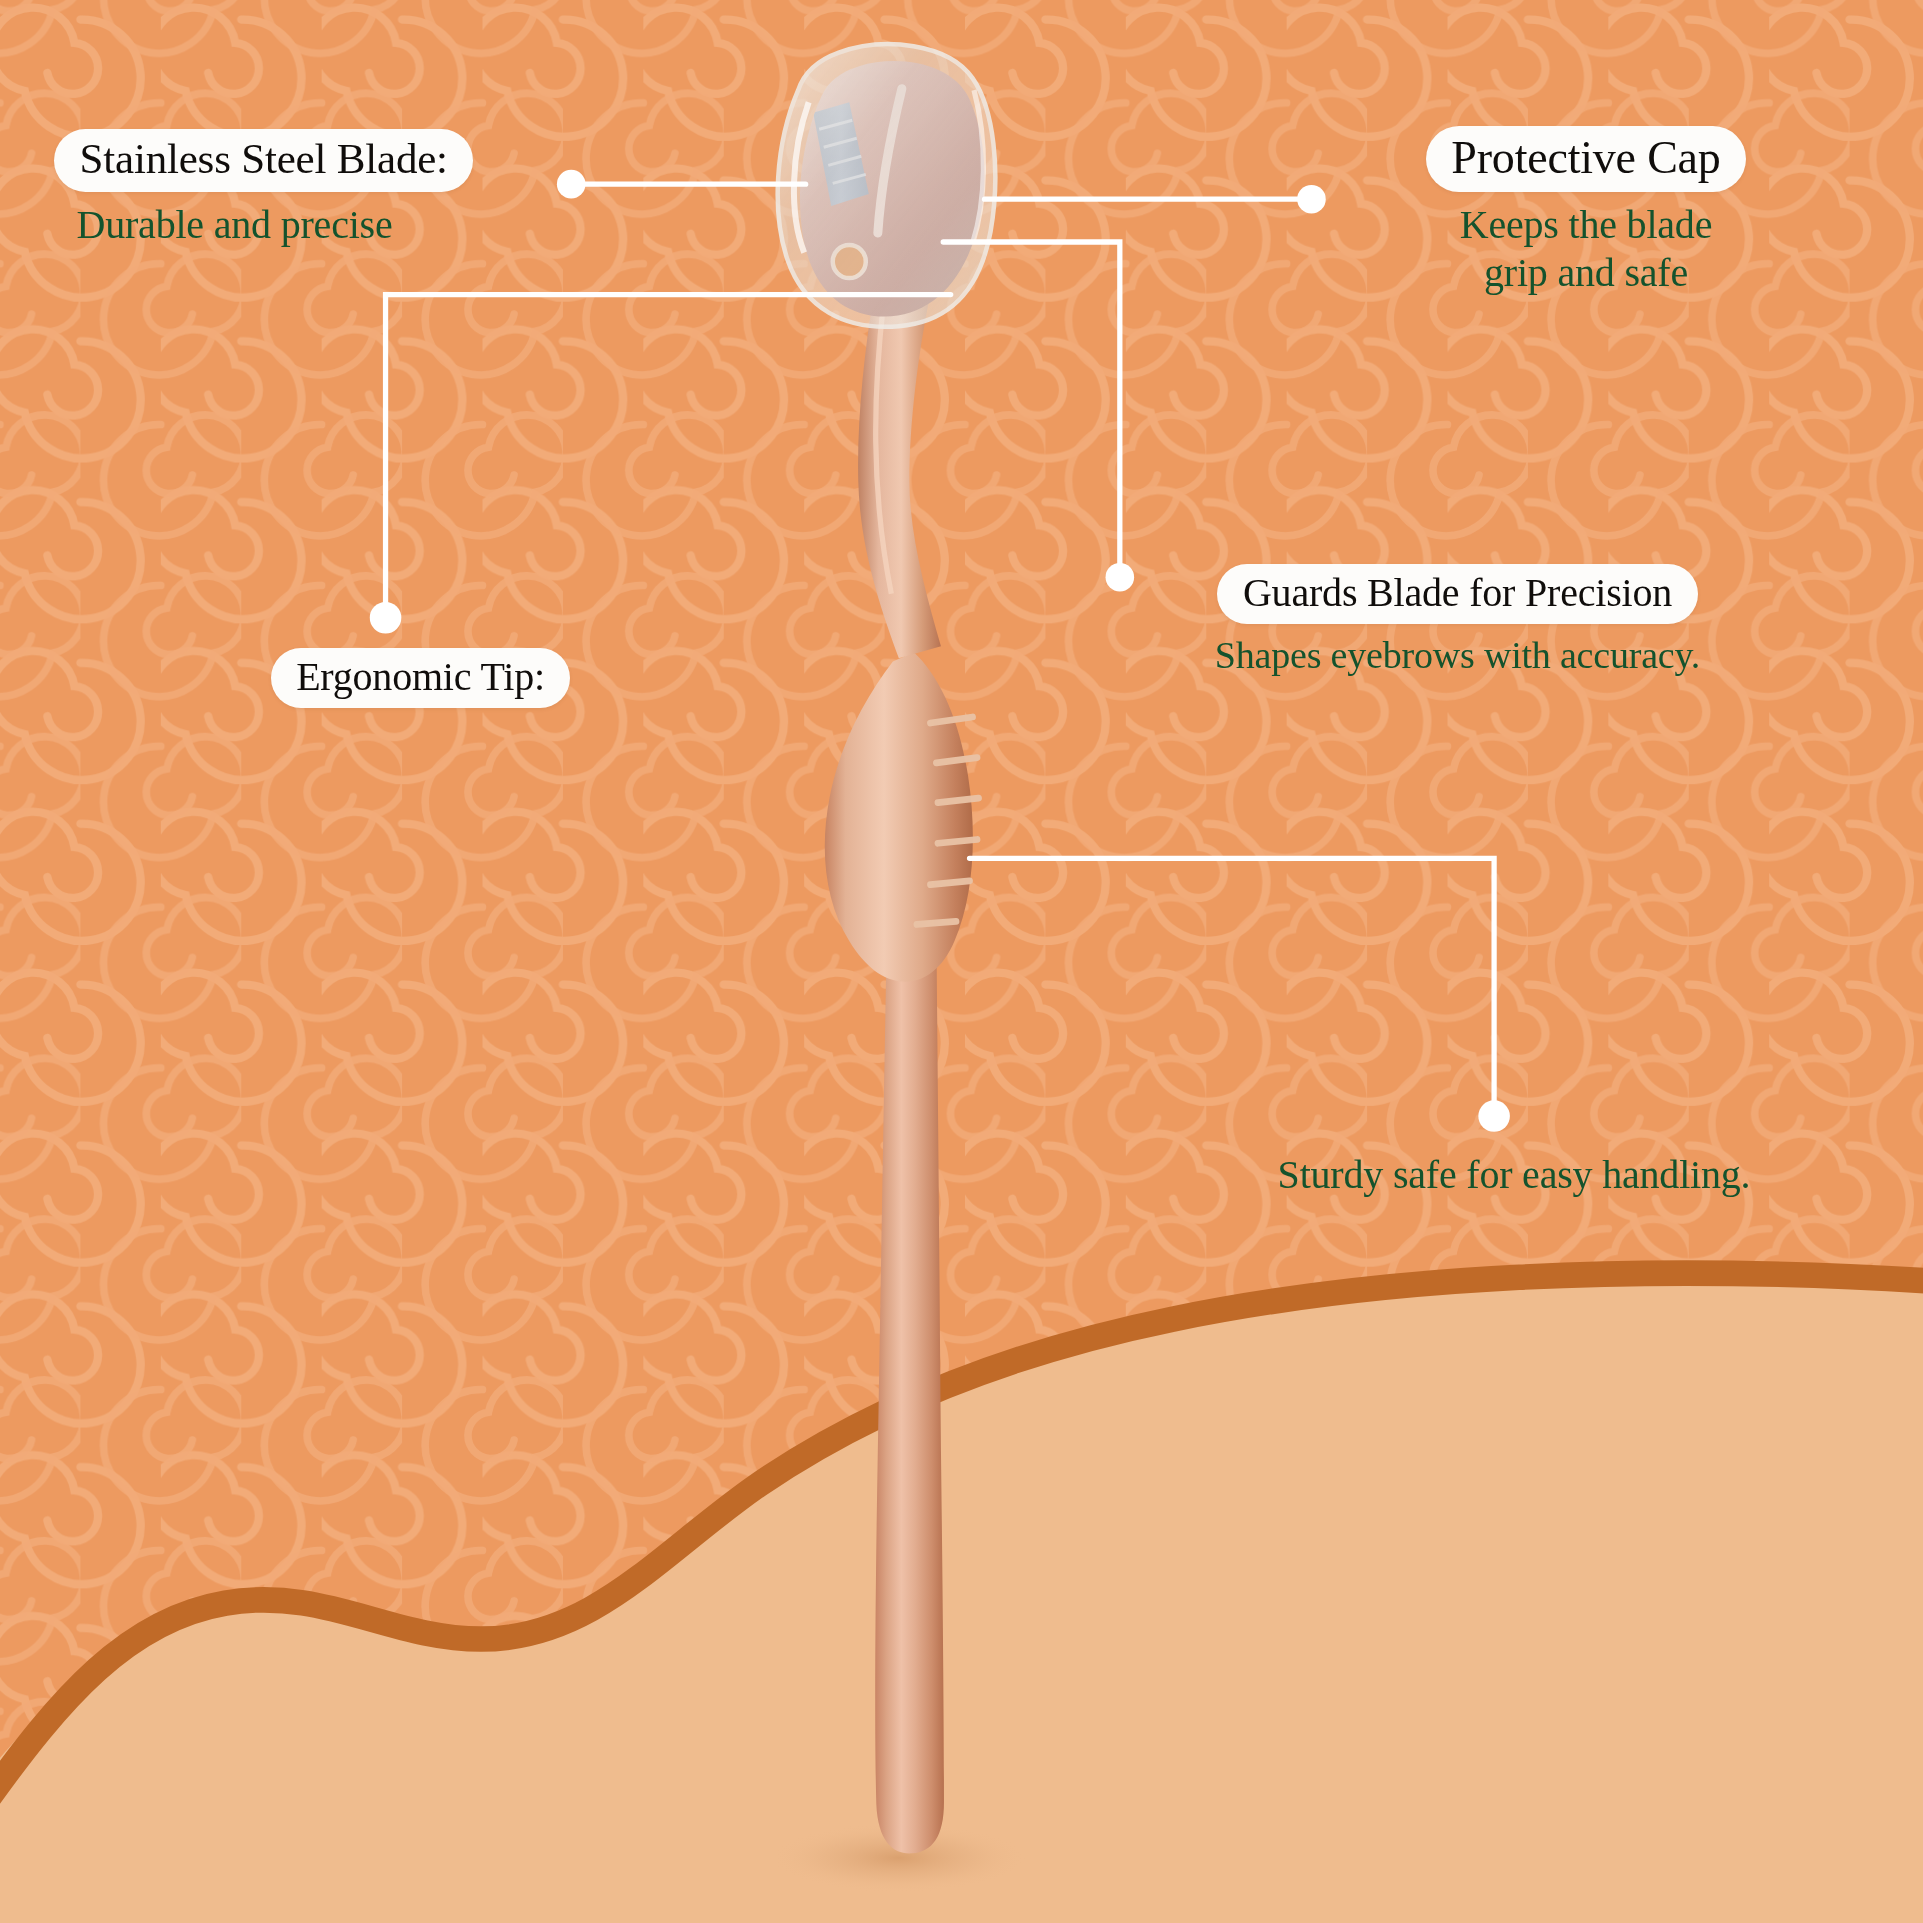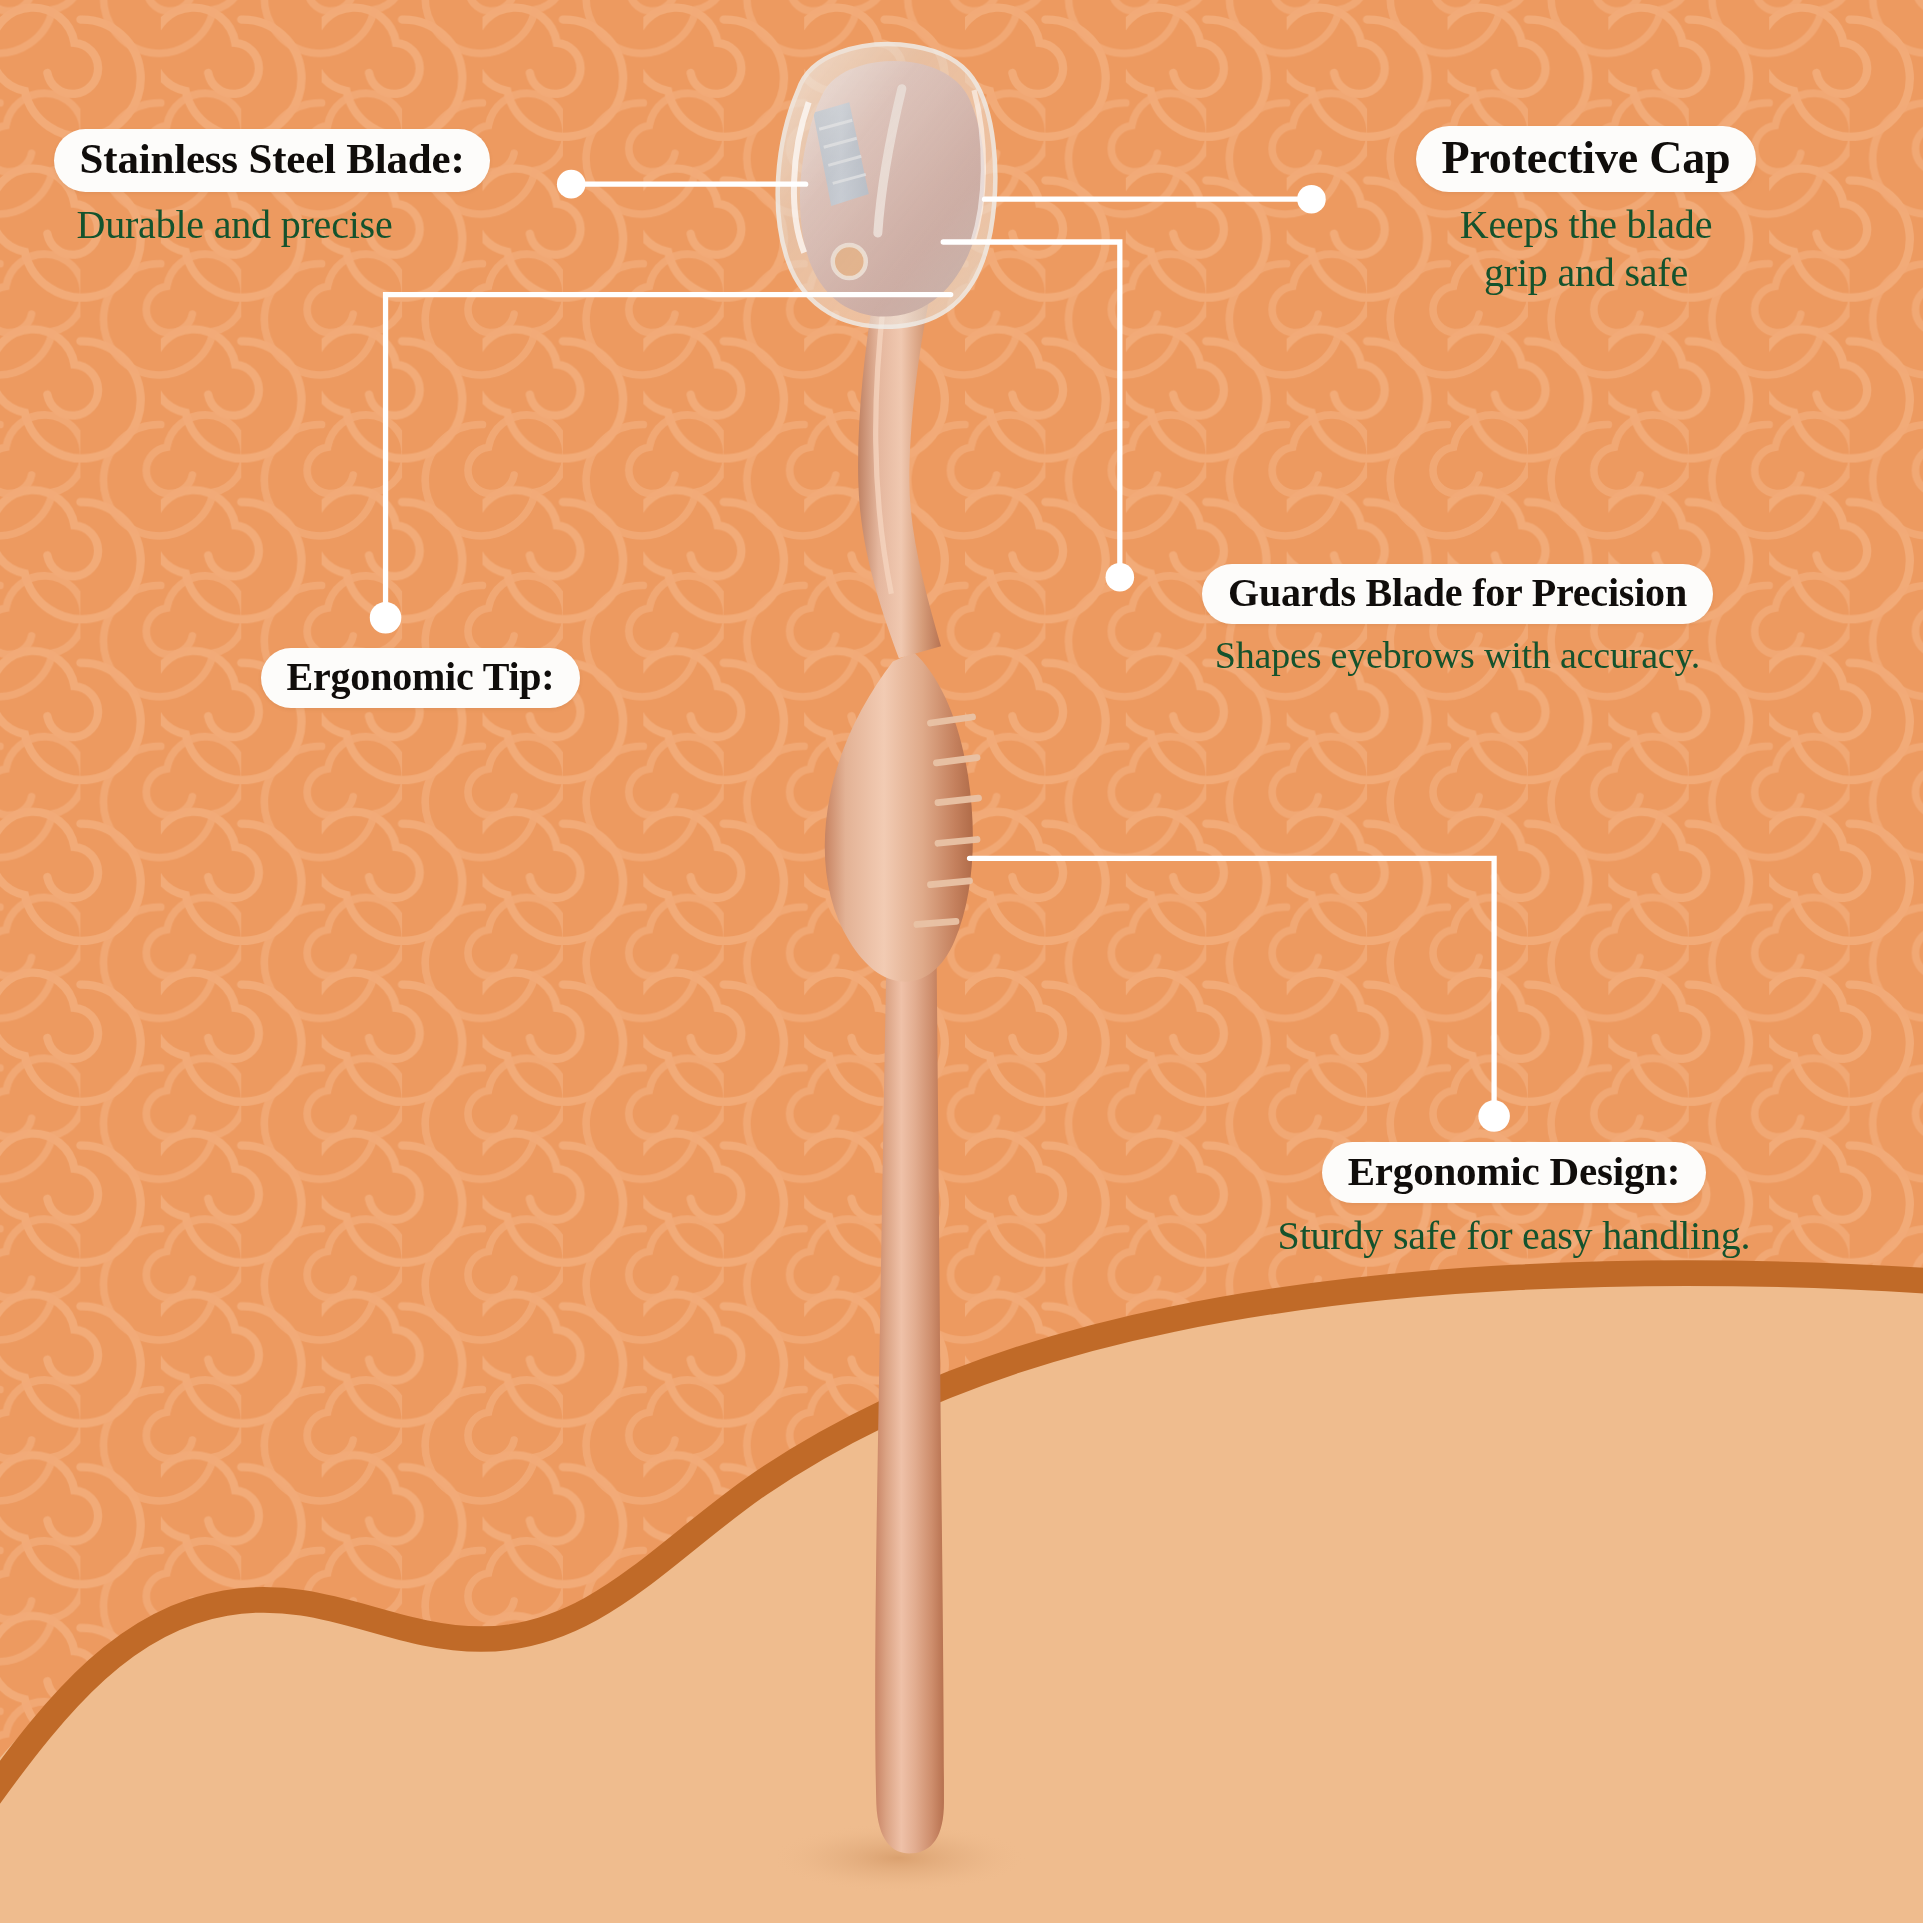--- a/index.html
+++ b/index.html
@@ -21,21 +21,21 @@
   
   .leaders{position:absolute;inset:0;}
 
   
   .callout{position:absolute;}
   .pill{
     display:inline-block;
     background:#FDFCFA;
     border-radius:751px;
     padding:7.5px 25.6px 10.5px 25.6px;
-    font-weight:700;
+    font-weight:400;
     font-size:41px;
     line-height:1.04;
     color:#100D0B;
     white-space:nowrap;
     box-shadow:0 1.5px 3.8px rgba(120,70,30,.10);
     letter-spacing:-0.2px;
   }
   .desc{
     font-size:40px;
     line-height:1.20;
@@ -284,18 +284,17 @@
   <div class="callout c-center" id="co-tip">
     <div class="pill">Ergonomic Tip:</div>
   </div>
 
   <div class="callout c-center" id="co-small">
     <div class="pill">Guards Blade for Precision</div>
     <div class="desc">Shapes eyebrows with accuracy.</div>
   </div>
 
   <div class="callout c-center" id="co-ergo">
-    <div class="pill">Ergonomic Design:</div>
     <div class="desc">Sturdy safe for easy handling.</div>
   </div>
 
 </div>
 
 
 </body></html>

